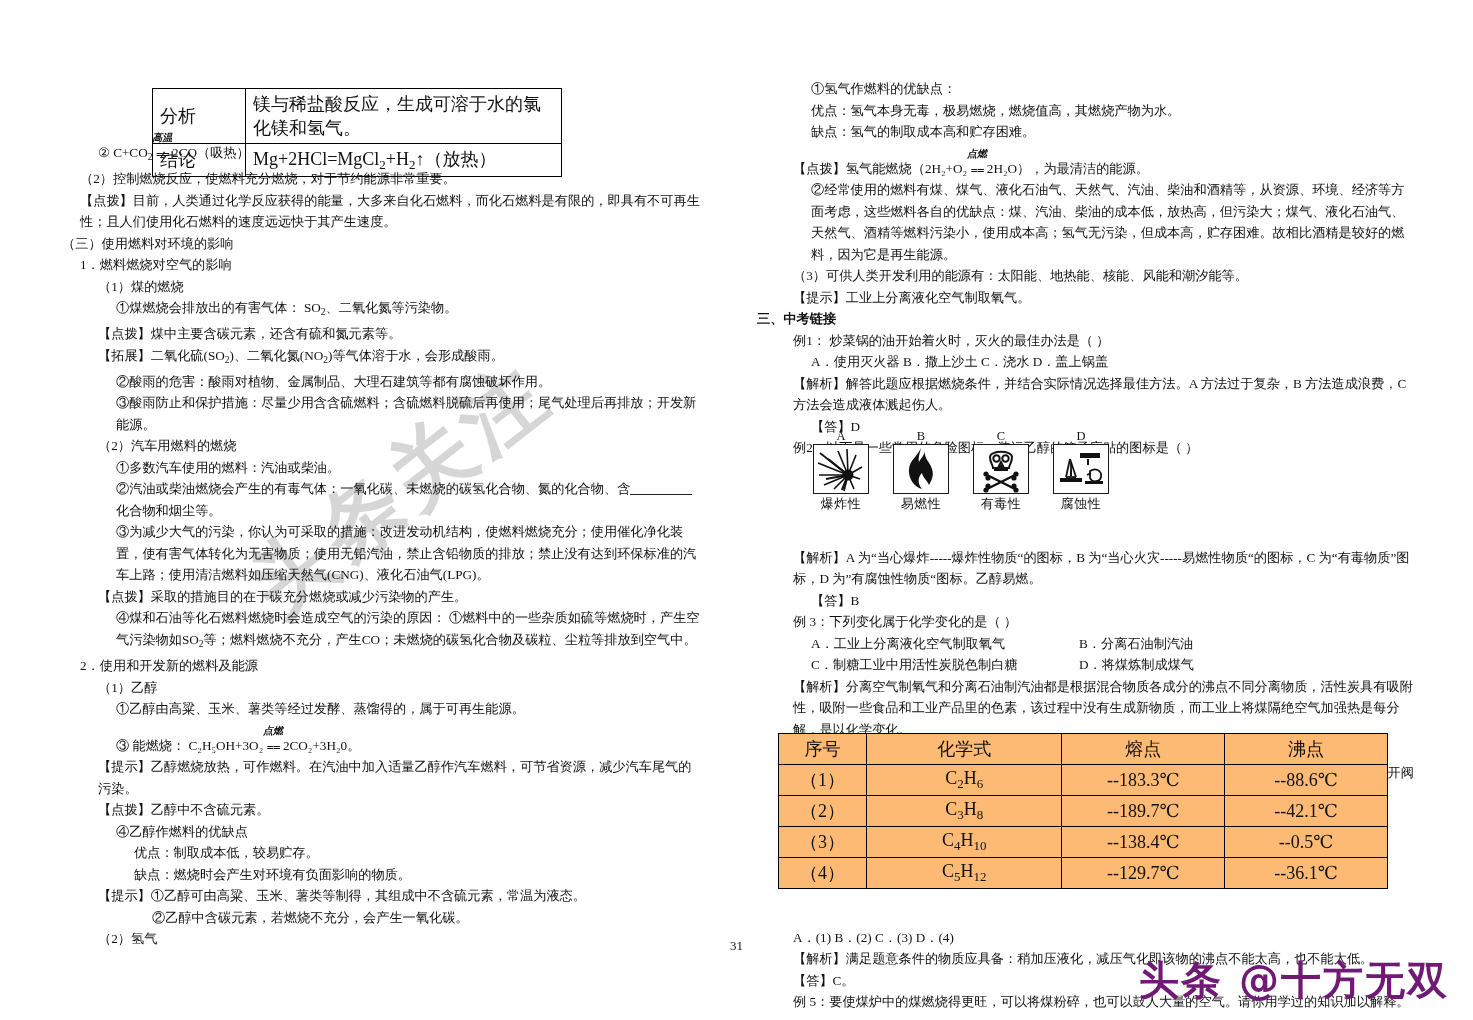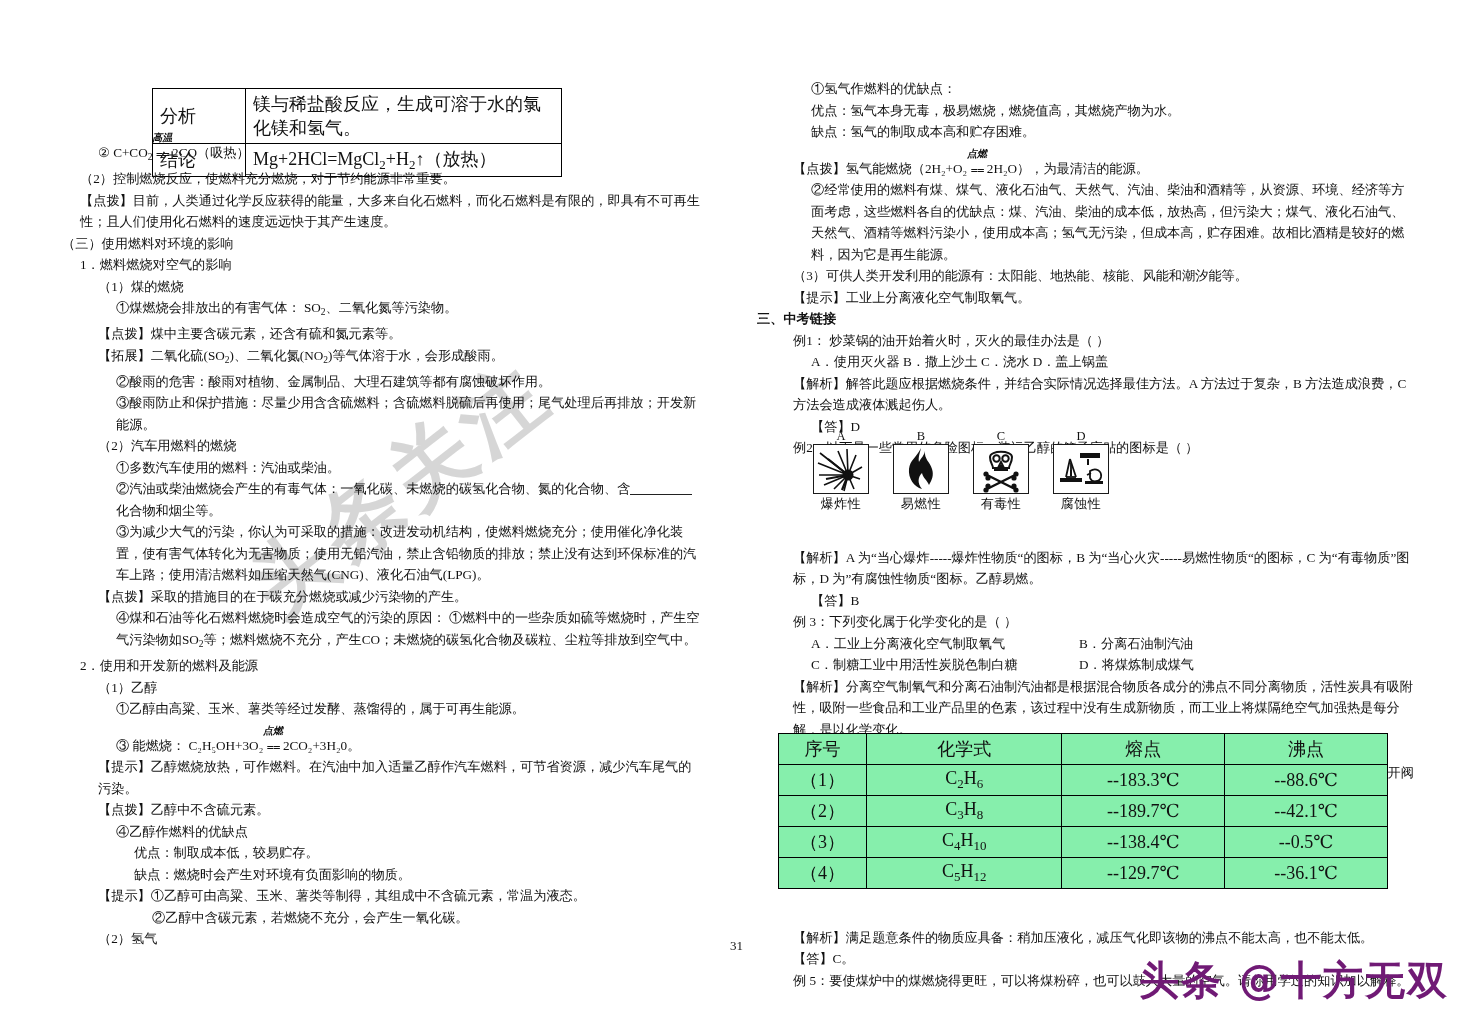--- a/index.html
+++ b/index.html
@@ -122,21 +122,21 @@
     background: #fff;
   }
   #tbl-analysis td.k { width: 78px; }
 
   #tbl-organics {
     position: absolute;
     left: 778px;
     top: 733px;
     width: 610px;
     z-index: 3;
-    background: #86efac;
+    background: #fdba74;
   }
   #tbl-organics td, #tbl-organics th {
     text-align: center;
     padding: 3px 4px;
     height: 21px;
   }
   #tbl-organics col.c1 { width: 88px; }
   #tbl-organics col.c2 { width: 196px; }
   #tbl-organics col.c3 { width: 163px; }
   #tbl-organics col.c4 { width: 163px; }
@@ -299,20 +299,21 @@
     <p class="ln i3">
       <span style="display:inline-block;width:268px">C．制糖工业中用活性炭脱色制白糖</span><span>D．将煤炼制成煤气</span>
     </p>
     <p class="ln i2">【解析】分离空气制氧气和分离石油制汽油都是根据混合物质各成分的沸点不同分离物质，活性炭具有吸附性，吸附一些食品和工业产品里的色素，该过程中没有生成新物质，而工业上将煤隔绝空气加强热是每分解，是以化学变化。</p>
     <p class="ln i3">【答】D。</p>
 
     <p class="ln i2">例4： 几种有机物的熔、沸点如下表。气体打火机使用的有机燃料，要求稍加压降温即可液化，减压(打开阀门)易气化，遇火即燃烧，你认为符合这种条件的有机燃烧是(   )。</p>
 
     <div style="height:122px"></div>
 
+    <p class="ln i2">A．(1)     B．(2)     C．(3)     D．(4)</p>
     <p class="ln i2">【解析】满足题意条件的物质应具备：稍加压液化，减压气化即该物的沸点不能太高，也不能太低。</p>
     <p class="ln i2">【答】C。</p>
     <p class="ln i2">例 5：要使煤炉中的煤燃烧得更旺，可以将煤粉碎，也可以鼓人大量的空气。请你用学过的知识加以解释。</p>
   </div>
 
   <div id="hazards">
 
     <div class="haz">
       <div class="letter">A</div>
       <div class="box">

